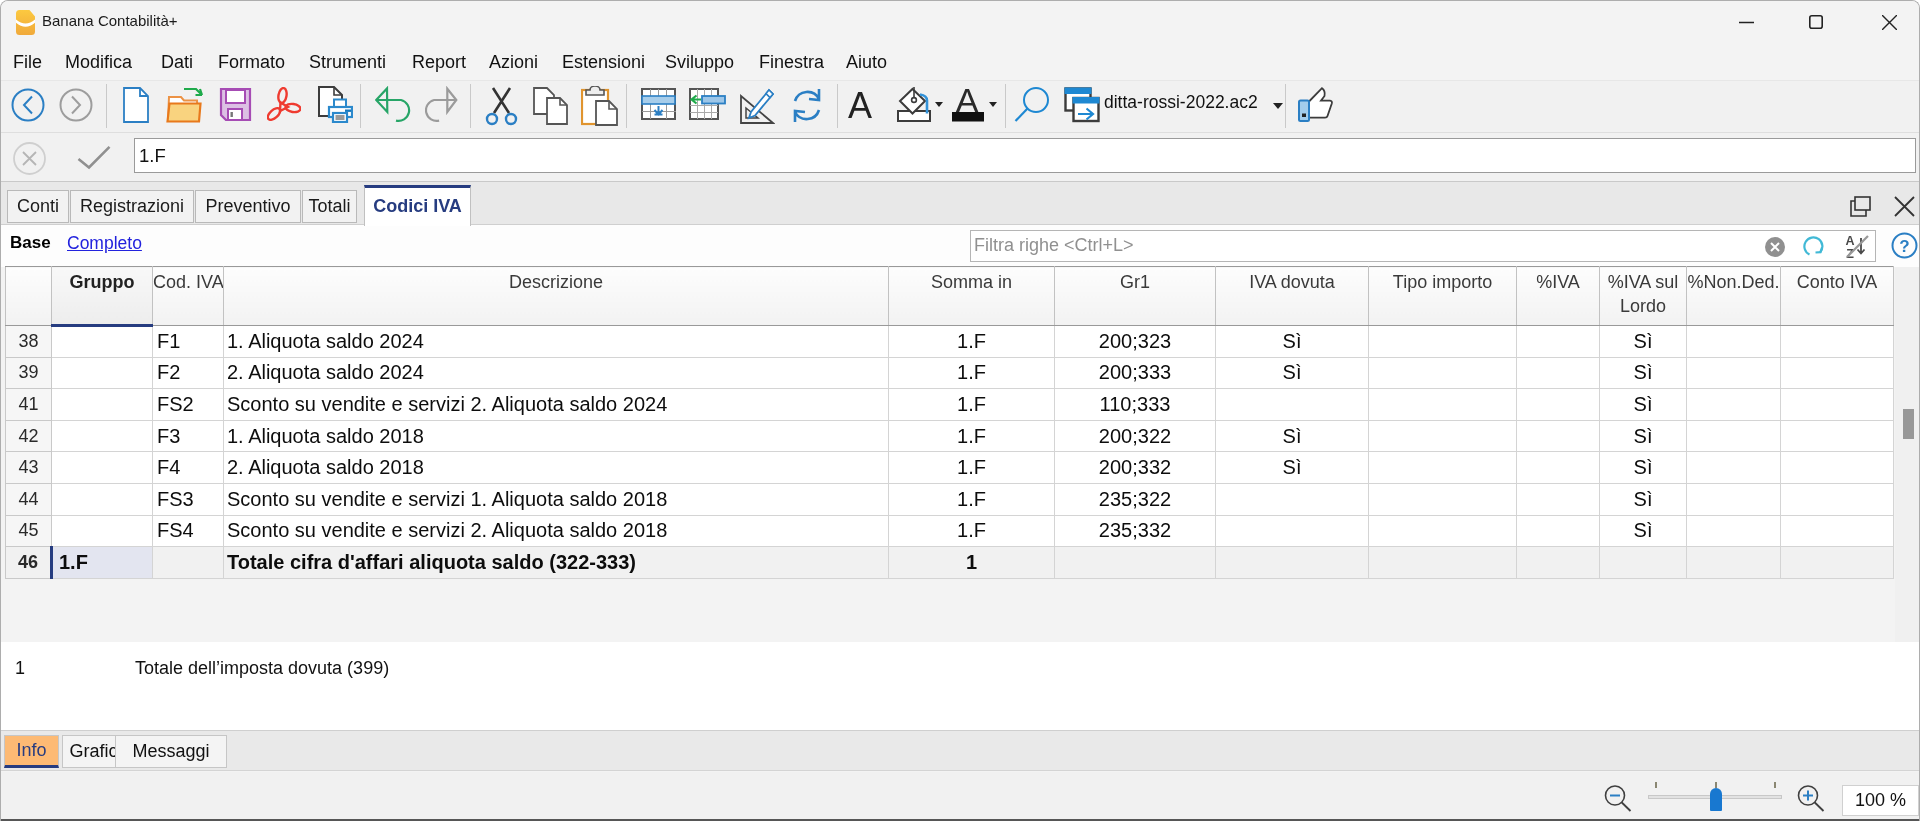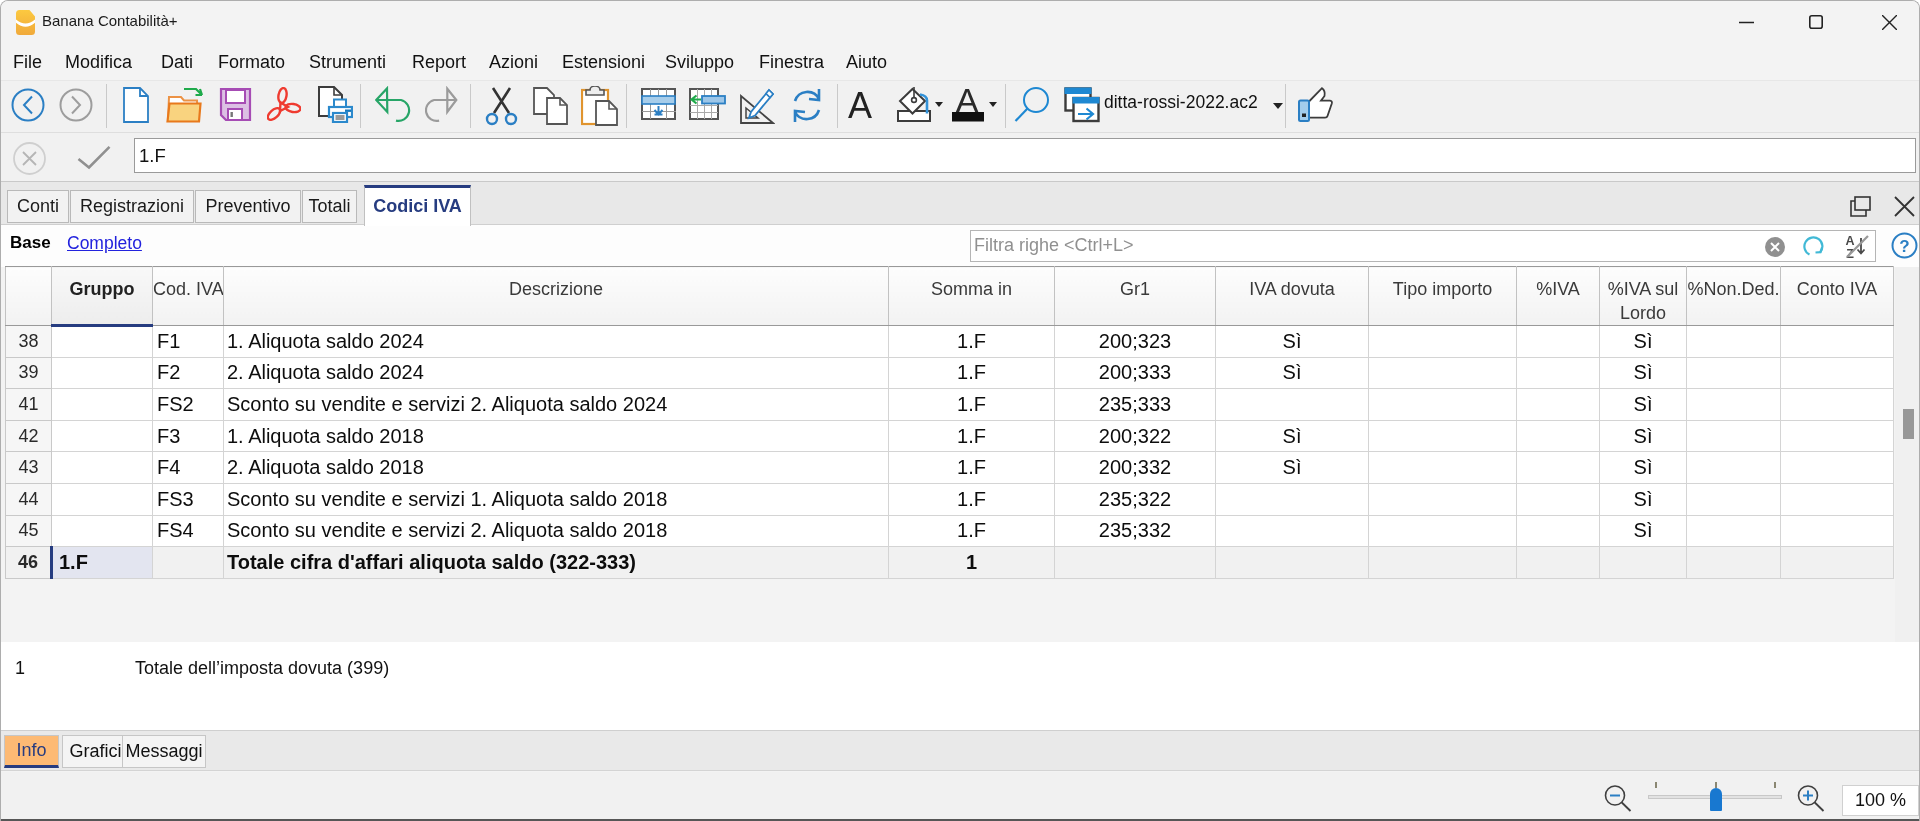--- a/index.html
+++ b/index.html
@@ -31,21 +31,21 @@
   #baserow .base { position:absolute; left:9px; top:8px; font-weight:bold; font-size:17px; color:#000; }
   #baserow .completo { position:absolute; left:66px; top:8px; font-size:17.5px; color:#2222dd; text-decoration:underline; }
   #filter { position:absolute; left:969px; top:5px; width:906px; height:32px; background:#fff; border:1px solid #b5b5b5; }
   #filter .ph { position:absolute; left:3px; top:4px; font-size:18px; color:#909090; }
   
   #tablewrap { position:absolute; left:4px; top:265px; width:1889px; height:376px; }
   table { border-collapse:collapse; table-layout:fixed; width:1889px; }
   td, th { border:1px solid #d4d4d4; overflow:hidden; white-space:nowrap; font-size:20px; color:#0d0d0d; padding:0; }
   thead th { border:1px solid #c2c2c2; border-top:1px solid #999; border-bottom:1px solid #999;
     background:linear-gradient(#fdfdfd,#f2f2f2); font-weight:normal; color:#3a3a3a; font-size:18px;
-    vertical-align:top; padding-top:10px; line-height:24px; height:59px; }
+    vertical-align:top; padding-top:3px; line-height:24px; height:59px; }
   tbody tr { height:31.6px; }
   tbody td { background:#fff; }
   td.rn { background:#f6f6f6; border:1px solid #c9c9c9; text-align:center; color:#2a2a2a; font-size:18px;margin-top:24px; }
   .cl { text-align:left; padding-left:4px; }
   .cd { text-align:left; padding-left:3px; }
   .cc { text-align:center; }
   tr.total td { background:#f1f1f1; font-weight:bold; }
   tr.total td.gsel { background:#e3e5f0; border-left:3px solid #263c80; }
   
   #rmargin { position:absolute; left:1894px; top:266px; width:26px; height:375px; background:#f0f0f0; }
@@ -372,21 +372,21 @@
             <td class="cc">Sì</td>
             <td></td>
             <td></td>
           </tr>
         <tr>
             <td class="rn">41</td>
             <td></td>
             <td class="cl">FS2</td>
             <td class="cd">Sconto su vendite e servizi 2. Aliquota saldo 2024</td>
             <td class="cc">1.F</td>
-            <td class="cc">235;333</td>
+            <td class="cc">110;333</td>
             <td></td>
             <td></td>
             <td></td>
             <td class="cc">Sì</td>
             <td></td>
             <td></td>
           </tr>
         <tr>
             <td class="rn">42</td>
             <td></td>
@@ -466,21 +466,21 @@
     </div>
 
   <div id="info">
     <div class="abs" style="left:14px;top:16px">1</div>
     <div class="abs" style="left:134px;top:16px">Totale dell’imposta dovuta (399)</div>
   </div>
 
   <div id="btabs">
     <div id="btabactive">Info</div>
     <div class="btab" style="left:61px;width:67px">Grafici</div>
-    <div class="btab" style="left:121px;width:84px">Messaggi</div>
+    <div class="btab" style="left:114px;width:112px">Messaggi</div>
   </div>
 
   <div id="status">
     <svg class="abs" style="left:1600px;top:11px" width="32" height="30" viewBox="0 0 32 30">
         <circle cx="14" cy="12.5" r="9.5" fill="none" stroke="#3f3f3f" stroke-width="1.6"></circle>
         <line x1="9" y1="12.5" x2="19" y2="12.5" stroke="#2b7fc4" stroke-width="2"></line>
         <line x1="20.8" y1="19.5" x2="29.5" y2="28" stroke="#3f3f3f" stroke-width="1.8"></line>
       </svg>
     <div class="abs" style="left:1654px;top:10px;width:2px;height:6px;background:#8a8772"></div>
     <div class="abs" style="left:1714px;top:10px;width:2px;height:6px;background:#8a8772"></div>

